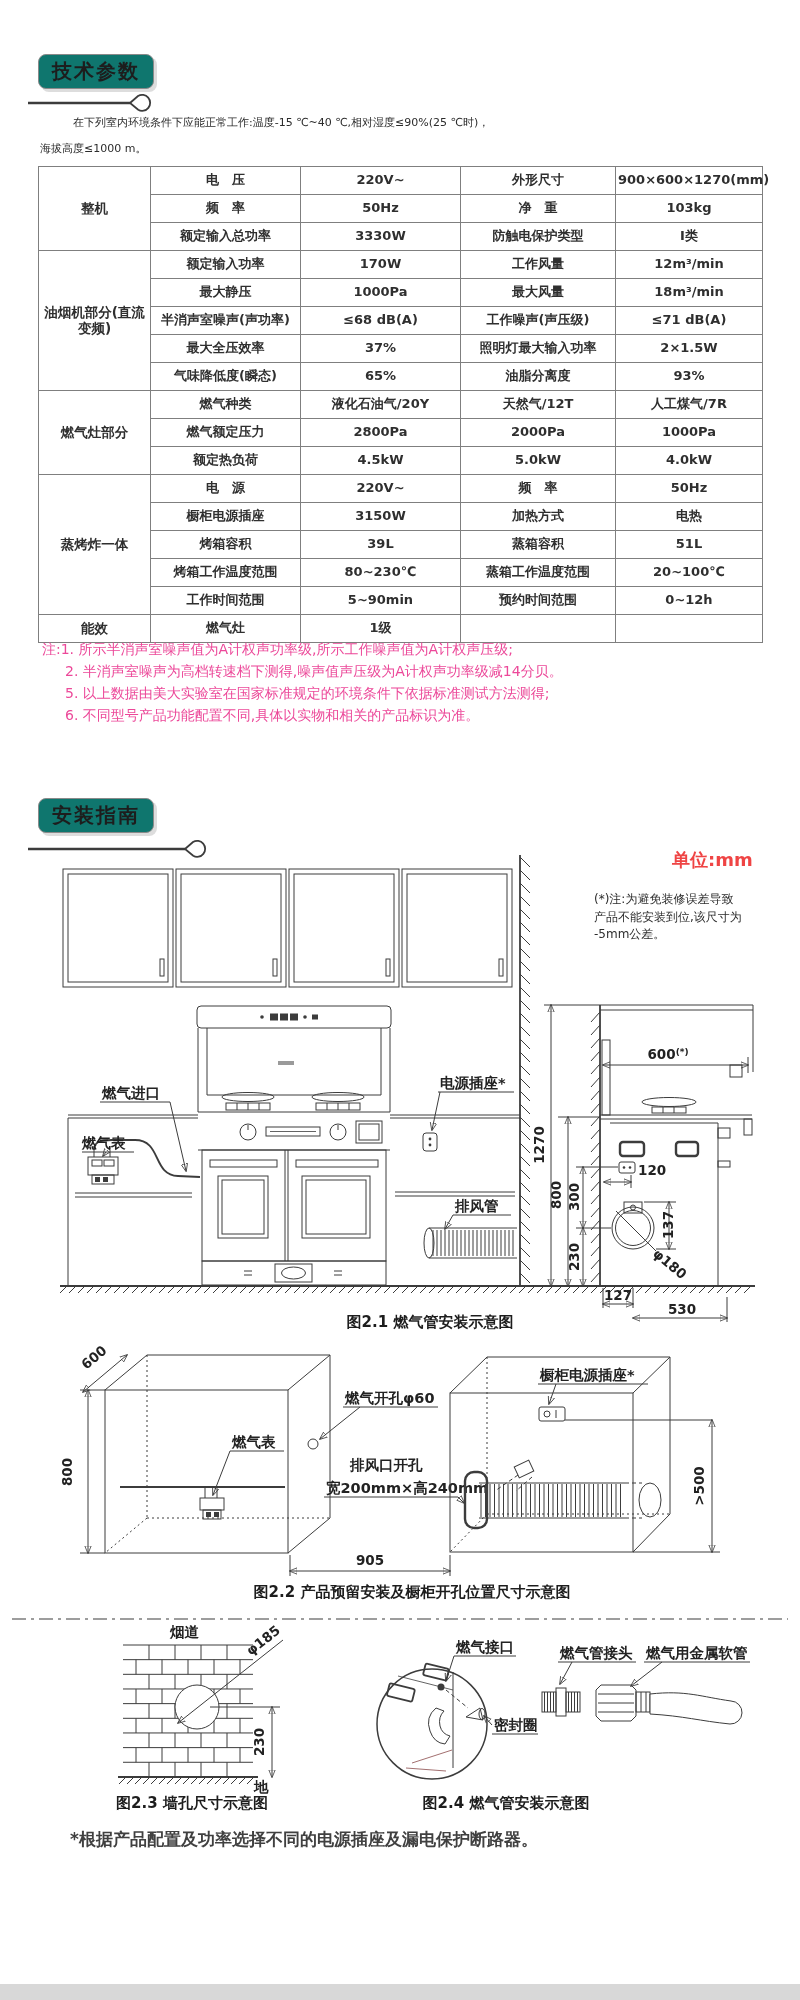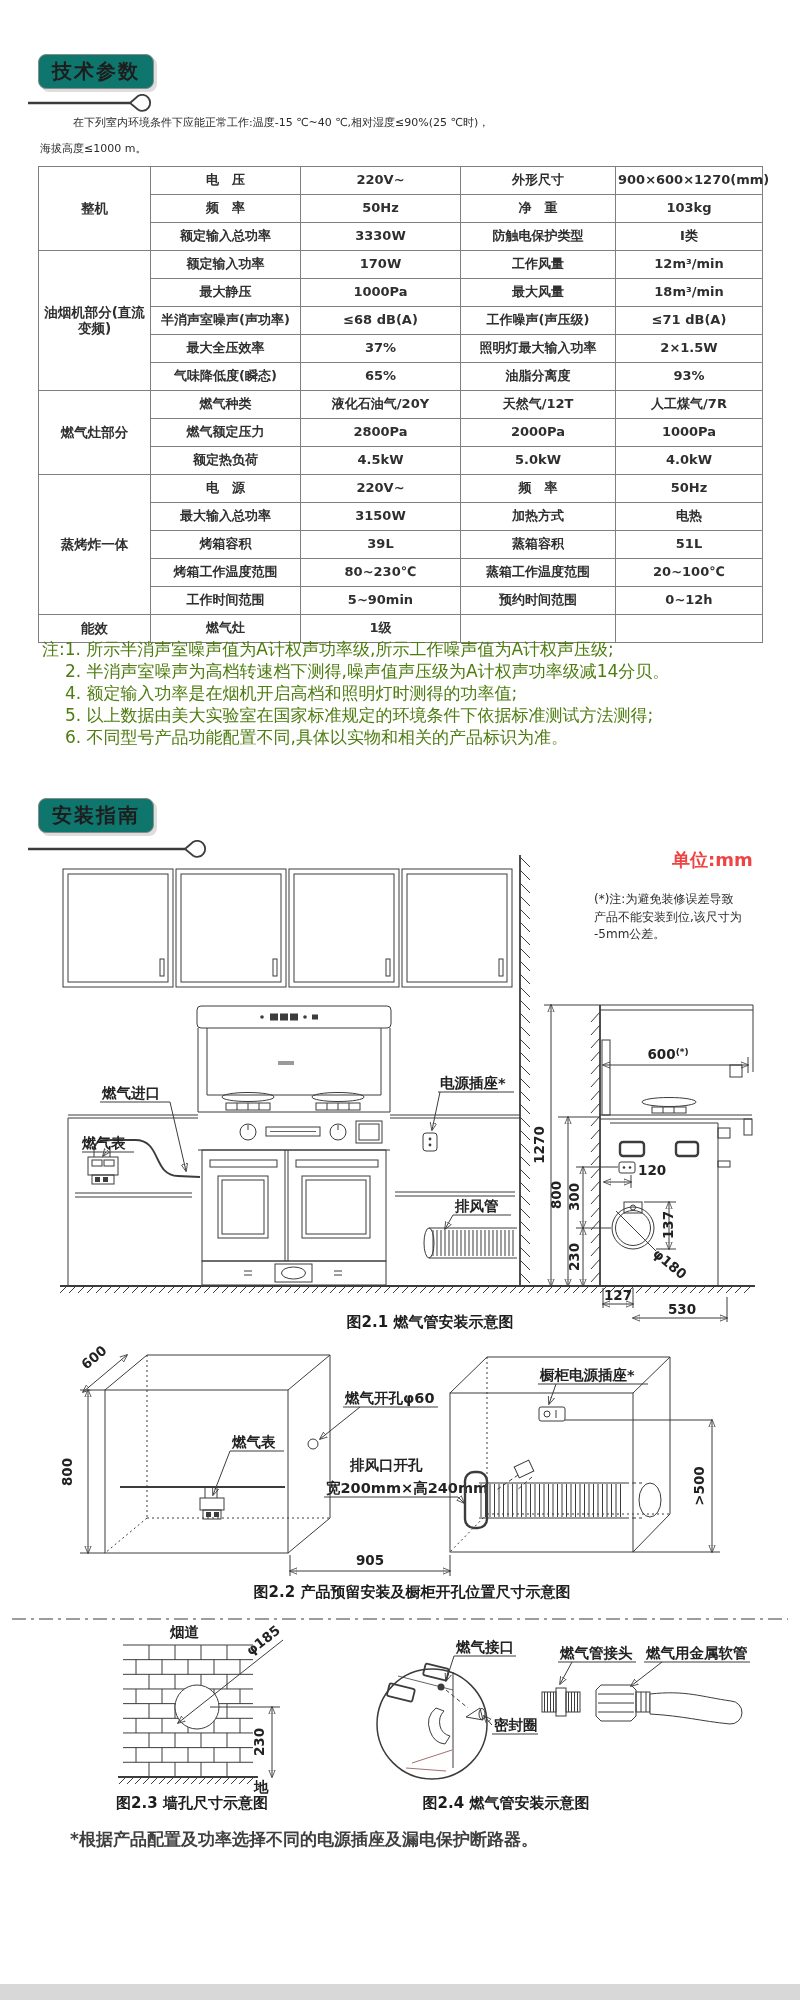--- a/index.html
+++ b/index.html
@@ -15,22 +15,22 @@
          color:#2b2b2b;line-height:26px;}
   .indent{padding-left:33px;}
   
   table.spec{position:absolute;left:38px;top:166px;width:724px;border-collapse:collapse;
              table-layout:fixed;font-size:13px;font-weight:600;color:#2f2f2f;}
   table.spec td{border:1px solid #7f7f7f;text-align:center;vertical-align:middle;
                 height:27px;padding:0 2px;line-height:1.15;}
   table.spec{border:1.5px solid #5a5a5a;}
   table.spec td.g{font-size:13.5px;}
   
-  .notes{position:absolute;left:42px;top:638px;width:720px;font-size:17px;font-weight:500;
-         color:#4d7c0f;}
+  .notes{position:absolute;left:42px;top:638px;width:720px;font-size:14px;font-weight:500;
+         color:#ec4899;}
   .note-line{height:22px;line-height:22px;white-space:nowrap;}
   .note-line.ind{padding-left:23px;}
   .unit{position:absolute;left:672px;top:848px;font-size:18px;font-weight:700;color:#ef4444;}
   .tol{position:absolute;left:594px;top:891px;width:185px;font-size:12px;font-weight:500;
        color:#2d2d2d;line-height:17.5px;}
   .cap{position:absolute;font-size:15px;font-weight:700;color:#1d1d1d;text-align:center;}
   .footnote{position:absolute;left:70px;top:1828px;font-size:17px;font-weight:600;color:#404040;}
   .bottombar{position:absolute;left:0;top:1984px;width:800px;height:16px;background:#d8d8d8;}
   
   svg{position:absolute;overflow:visible;}
@@ -143,21 +143,21 @@
         <td>4.0kW</td>
       </tr>
       <tr>
         <td class="g" rowspan="5">蒸烤炸一体</td>
         <td>电　源</td>
         <td>220V~</td>
         <td>频　率</td>
         <td>50Hz</td>
       </tr>
       <tr>
-        <td>最大输入总功率</td>
+        <td>橱柜电源插座</td>
         <td>3150W</td>
         <td>加热方式</td>
         <td>电热</td>
       </tr>
       <tr>
         <td>烤箱容积</td>
         <td>39L</td>
         <td>蒸箱容积</td>
         <td>51L</td>
       </tr>
@@ -179,21 +179,20 @@
         <td>1级</td>
         <td></td>
         <td></td>
       </tr>
     </tbody>
 </table>
 
 <div class="notes" id="notes">
     <div class="note-line">注:1.  所示半消声室噪声值为A计权声功率级,所示工作噪声值为A计权声压级;</div>
     <div class="note-line ind">2.  半消声室噪声为高档转速档下测得,噪声值声压级为A计权声功率级减14分贝。</div>
-    <div class="note-line ind">4.  额定输入功率是在烟机开启高档和照明灯时测得的功率值;</div>
     <div class="note-line ind">5.  以上数据由美大实验室在国家标准规定的环境条件下依据标准测试方法测得;</div>
     <div class="note-line ind">6.  不同型号产品功能配置不同,具体以实物和相关的产品标识为准。</div>
   </div>
 
 <div class="badge" style="left:38px;top:798px;">
   <span>安装指南</span>
 </div>
 <svg class="badge-line" style="left:28px;top:836px;" width="210" height="26">
   <line x1="0" y1="13" x2="157" y2="13" class="sw25"></line>
   <path d="M157,13 l8,-7 a8,8 0 1 1 0.2,13.8 z" class="fillw sw2"></path>

